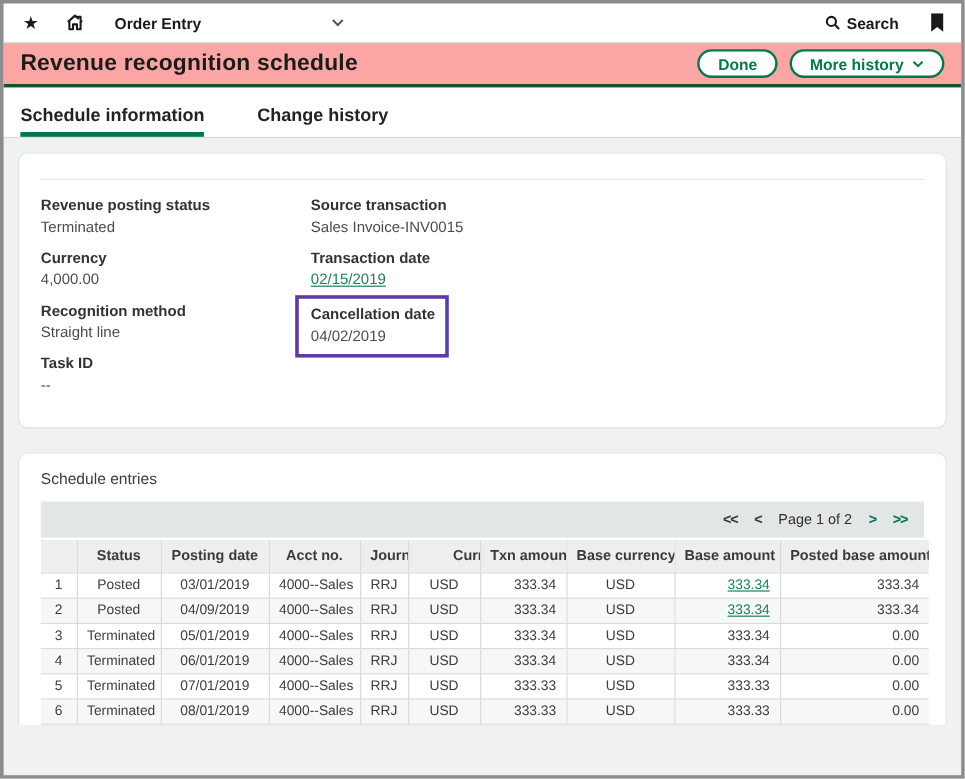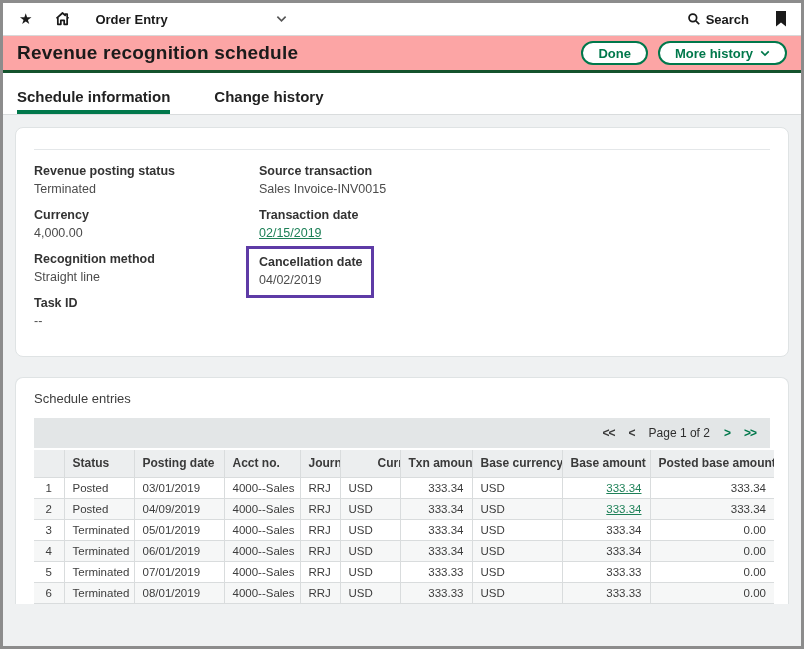--- a/index.html
+++ b/index.html
@@ -94,21 +94,21 @@
     border:1px solid #d9dcdd; border-top:none;
     font-size:11.5px; padding:0 8px; white-space:nowrap; overflow:hidden;
   }
   table.grid th {
     background:#eceeef; font-weight:700; color:#3a3a3a; height:27px; font-size:12px;
   }
   table.grid td { height:21px; color:#3c3c3c; background:#ffffff; }
   table.grid tr.even td { background:#f6f7f7; }
   table.grid th:first-child, table.grid td:first-child { border-left:none; }
   table.grid th:last-child, table.grid td:last-child { border-right:none; }
-  .al { text-align:left; } .ar { text-align:right; } .ac { text-align:center; }
+  .al { text-align:center; } .ar { text-align:right; } .ac { text-align:center; }
   :root { --green:#00784b; }
 </style>
 </head>
 <body>
 
 <div class="frame">
 
   <div class="topbar">
     <span class="star">★</span>
     <span class="home">

